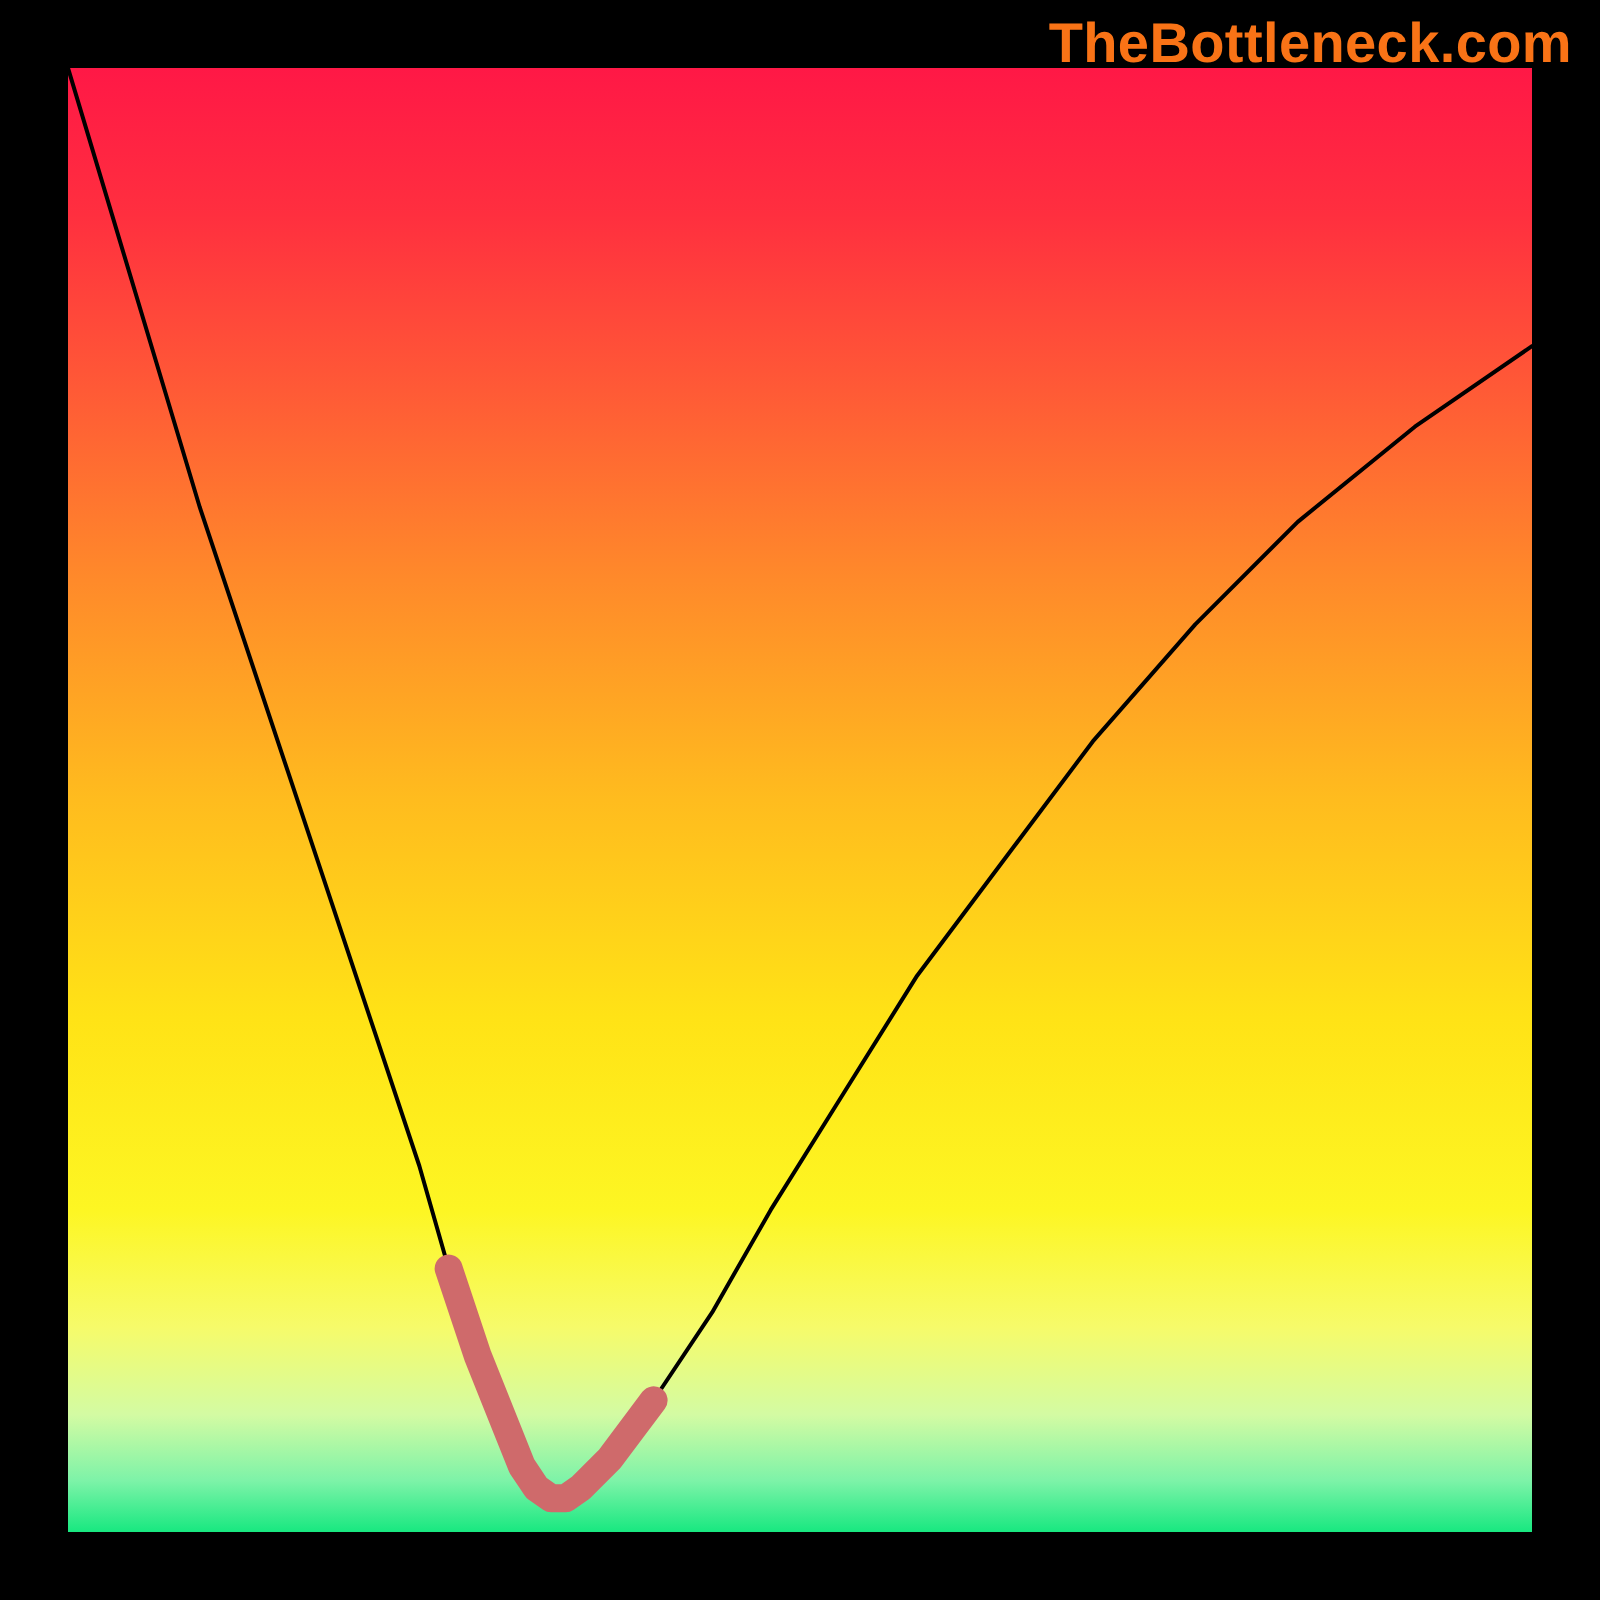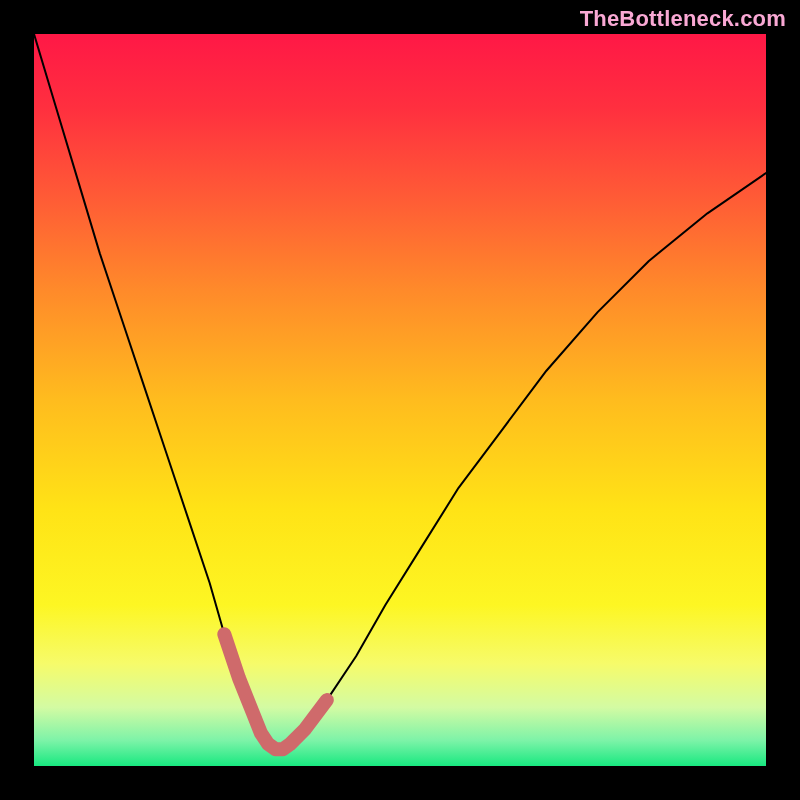--- a/index.html
+++ b/index.html
@@ -14,22 +14,22 @@
   .outer {
     position: relative;
     width: 800px;
     height: 800px;
     background: #000;
   }
   .watermark {
     position: absolute;
     top: 6px;
     right: 14px;
-    color: #f9a8d4;
-    font-size: 22px;
+    color: #f97316;
+    font-size: 28px;
     font-weight: 600;
     letter-spacing: 0.2px;
     z-index: 10;
   }
   .plot {
     position: absolute;
     left: 34px;
     top: 34px;
     width: 732px;
     height: 732px;

